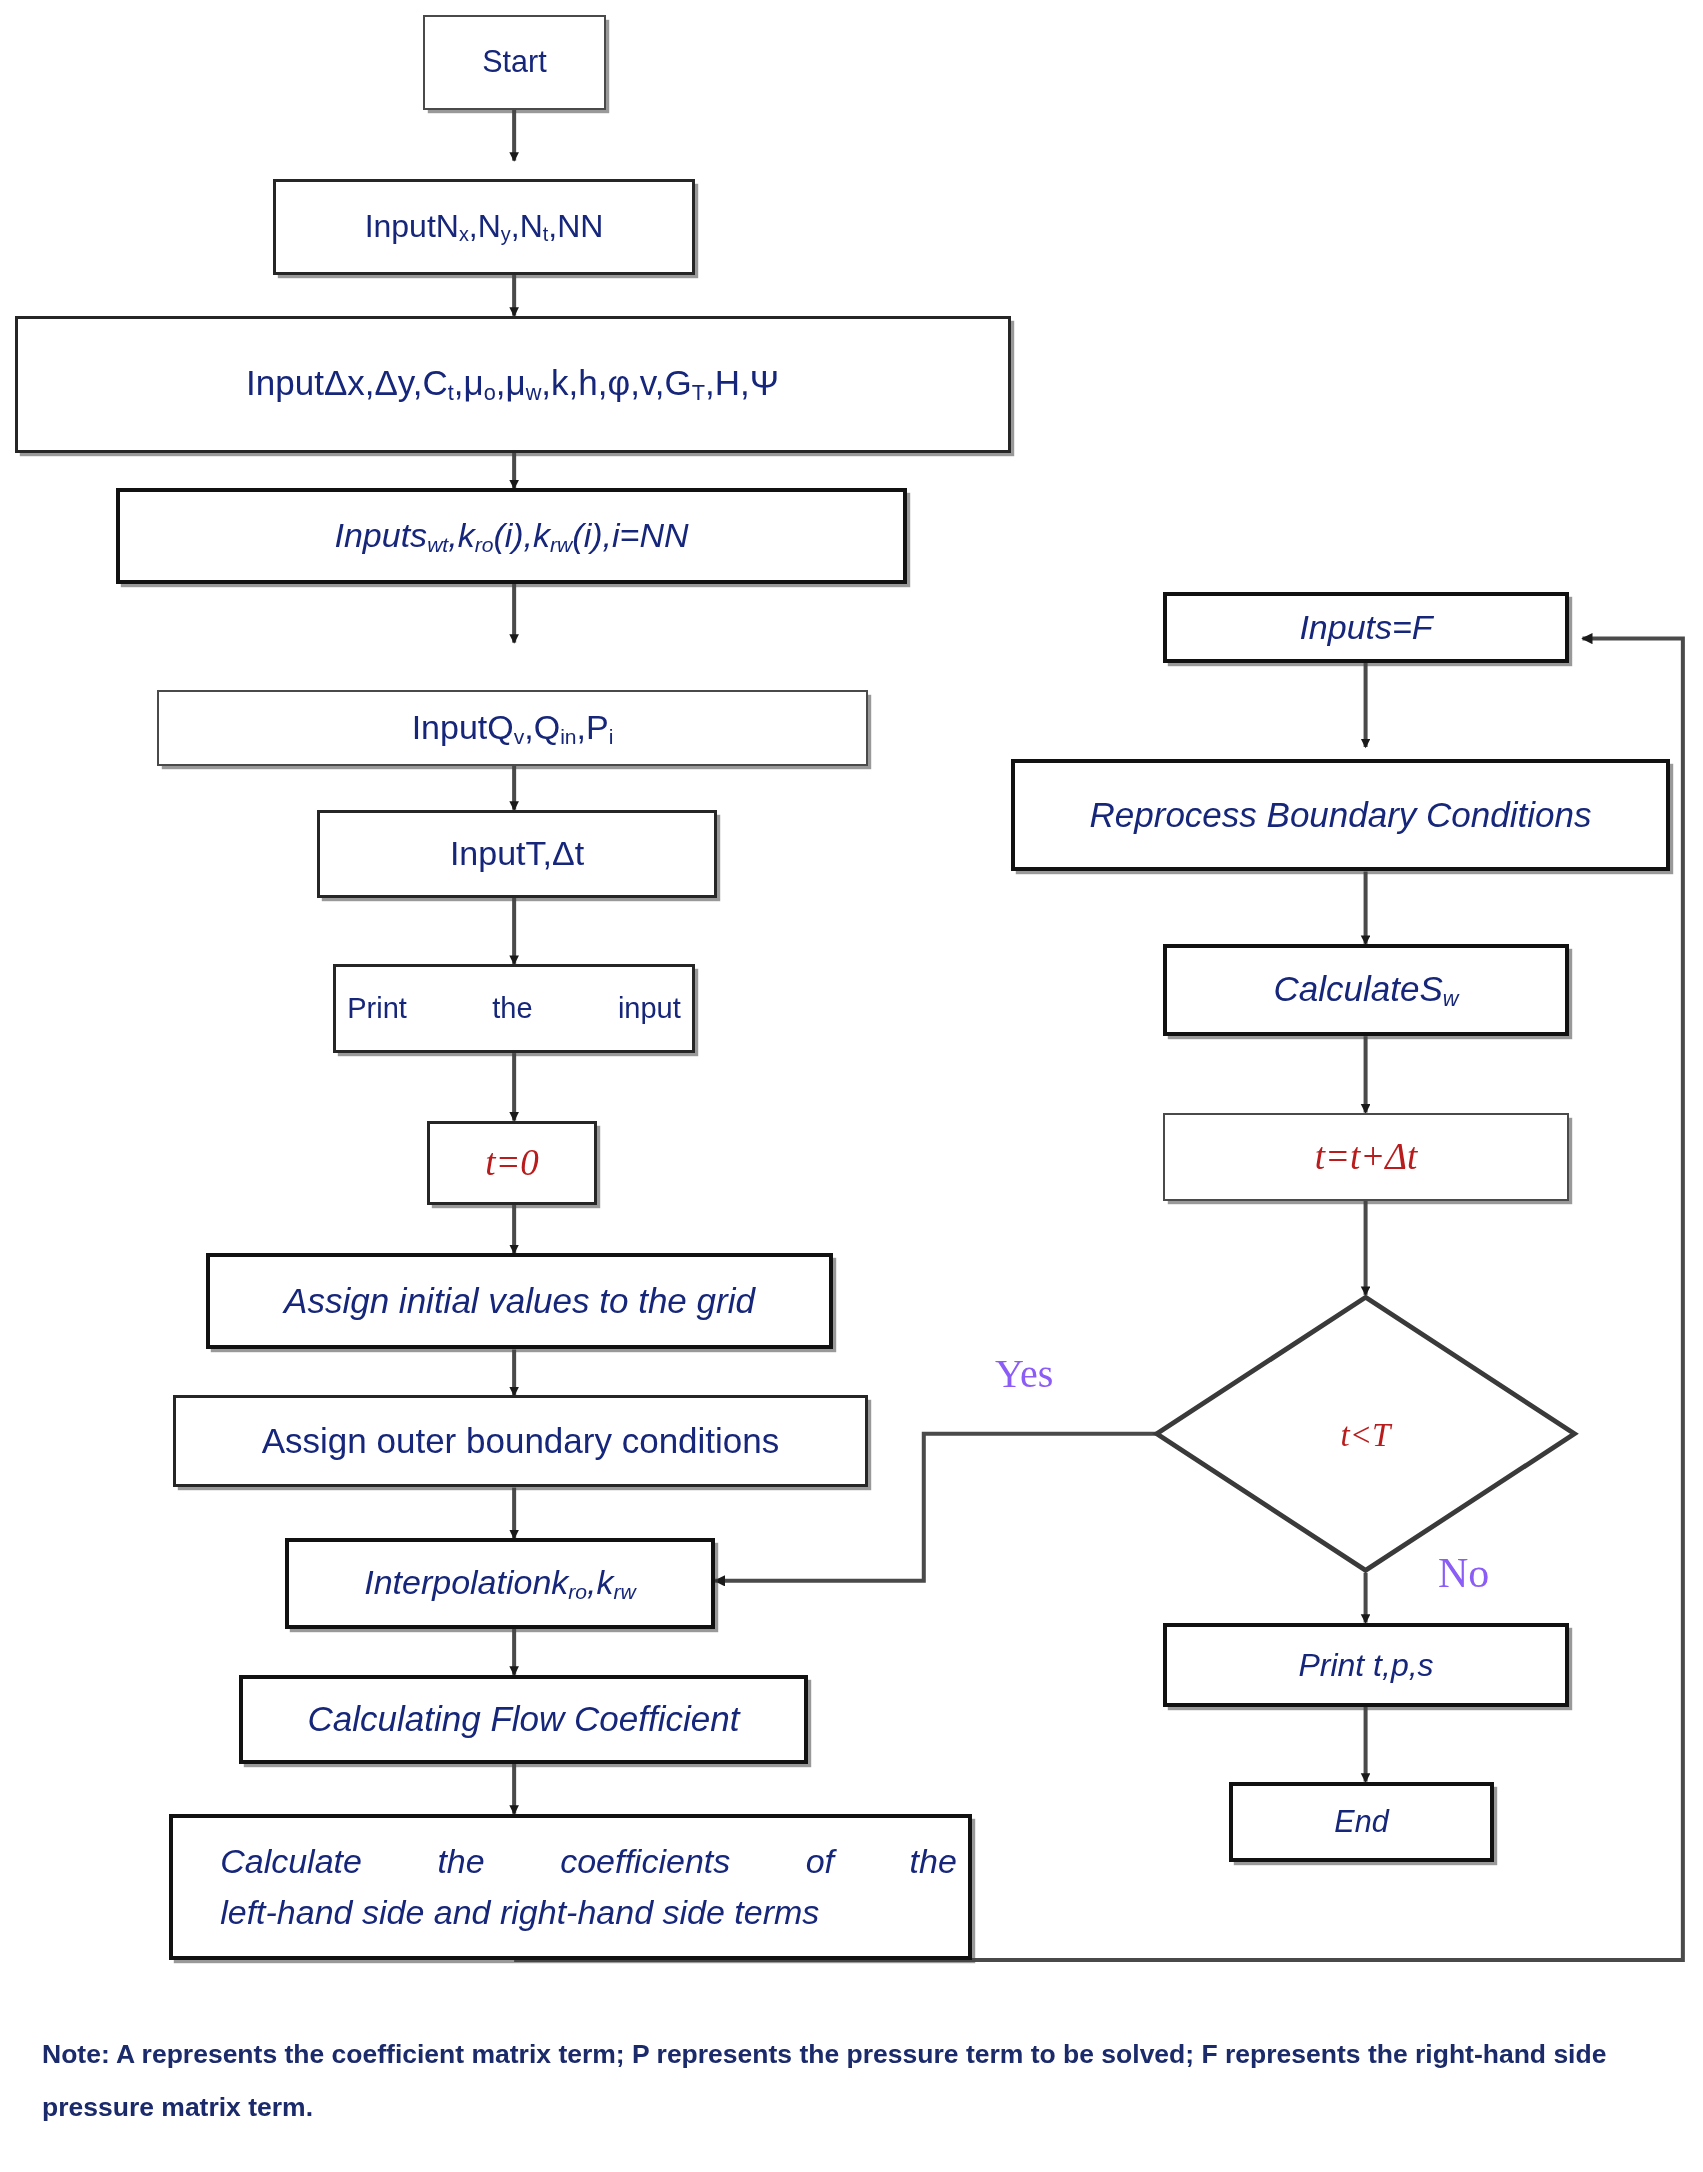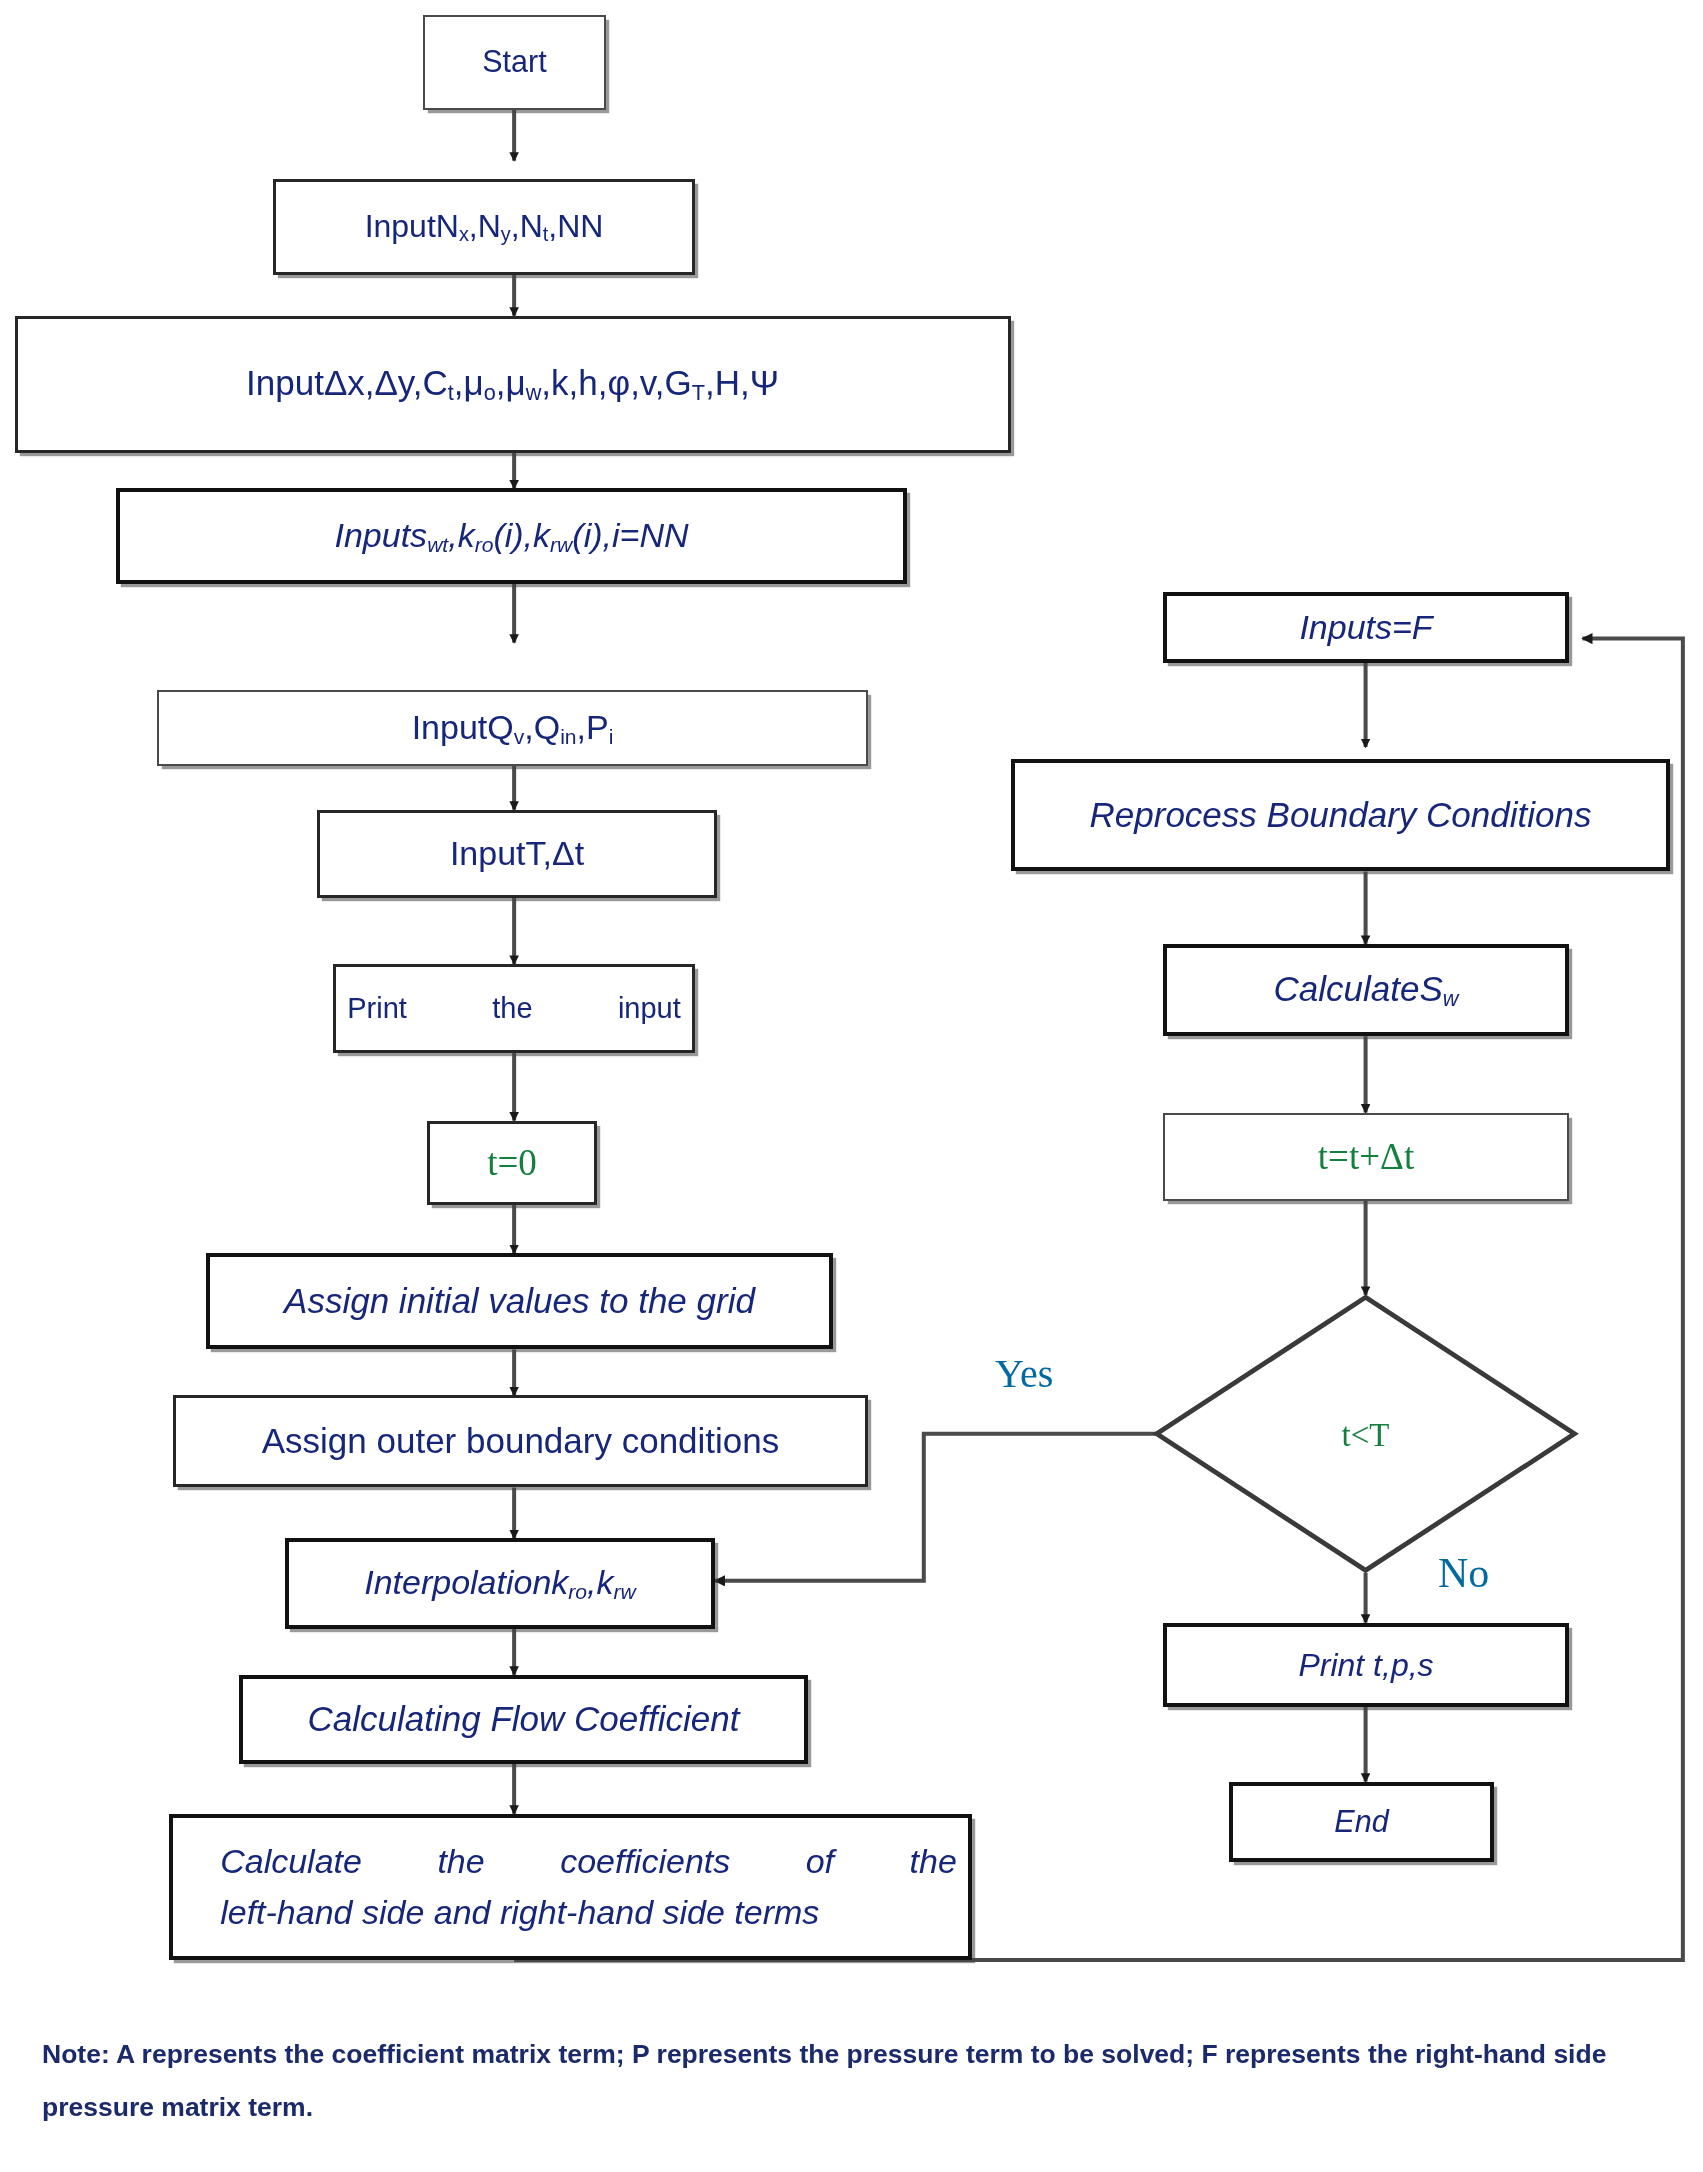--- a/index.html
+++ b/index.html
@@ -8,23 +8,23 @@
   svg#wires{position:absolute;left:0;top:0;width:1703px;height:2172px;}
   .node{position:absolute;box-sizing:border-box;background:#ffffff;
         display:flex;align-items:center;justify-content:center;
         color:#16267a;font-family:"Liberation Sans",sans-serif;line-height:1.15;}
   .nb-thin{border:2.4px solid #4a4a4a;}
   .nb-med{border:3.2px solid #262626;}
   .nb-thick{border:4.8px solid #111111;font-style:italic;}
   .shadow-r{box-shadow:4px 4px 0 -0.8px rgba(70,70,70,.55);}
   .txt{display:block;text-align:center;}
   .just{display:block;text-align:justify;text-align-last:justify;width:100%;padding:0 11.2px;box-sizing:border-box;}
-  .math{font-family:"Liberation Serif",serif;color:#15803d;text-align:right;}
+  .math{font-family:"Liberation Serif",serif;font-style:italic;color:#b91c1c;text-align:right;}
   sub{font-size:.62em;vertical-align:-0.22em;}
-  .lbl{position:absolute;font-family:"Liberation Serif",serif;color:#0369a1;}
+  .lbl{position:absolute;font-family:"Liberation Serif",serif;color:#8b5cf6;}
   #note{position:absolute;left:42px;top:2028px;width:1631px;
         font-family:"Liberation Sans",sans-serif;font-size:26.5px;line-height:2.0;
         color:#1b2a6b;font-weight:600;}
 </style>
 </head>
 <body>
 
 <div id="stage">
 
   <svg id="wires" viewBox="0 0 2120 2704" xmlns="http://www.w3.org/2000/svg">

